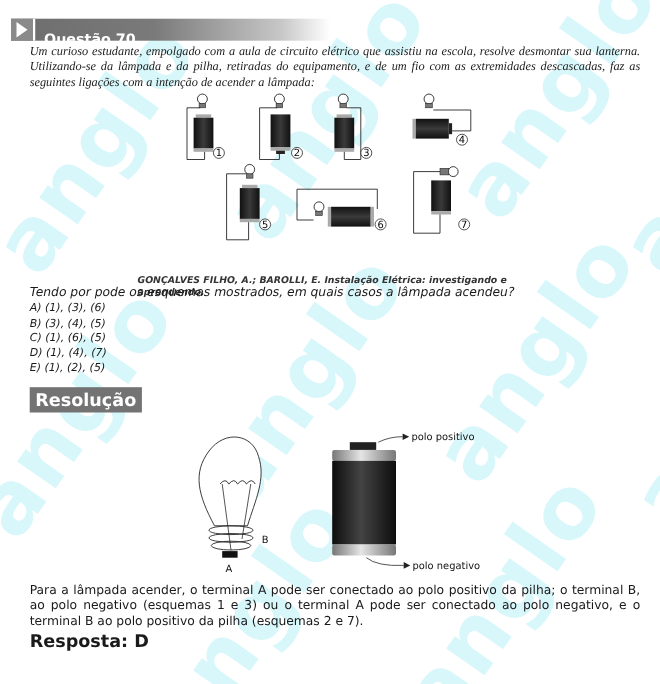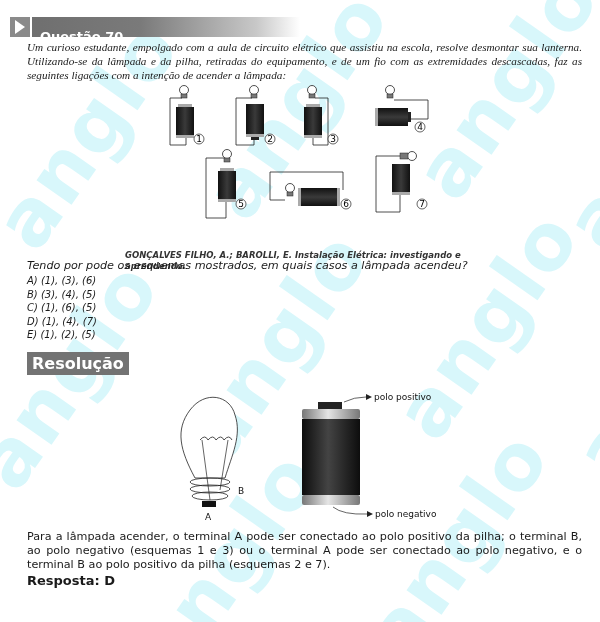--- a/index.html
+++ b/index.html
@@ -46,21 +46,21 @@
   .options { position: absolute; left: 27px; top: 274px; font-size: 10px; font-style: italic; line-height: 13.5px; }
   .res-header {
     position: absolute; left: 27px; top: 352px; padding: 2px 5px; background: #737373;
     color: #fff; font-weight: bold; font-size: 16px;
   }
   .res-intro { position: absolute; left: 27px; top: 376px; font-size: 11.2px; }
   .diagram { position: absolute; left: 170px; top: 390px; width: 280px; height: 140px; }
   .res-body {
     position: absolute; left: 27px; top: 530px; width: 555px; font-size: 11.2px; line-height: 14px; text-align: justify;
   }
-  .answer { position: absolute; left: 27px; top: 573px; font-size: 13px; font-weight: bold; }
+  .answer { position: absolute; left: 27px; top: 573px; font-size: 16px; font-weight: bold; }
   .num { font-size: 9px; font-family: "DejaVu Sans", sans-serif; }
   .lbl { font-size: 9px; fill: #111; font-family: "DejaVu Sans", sans-serif; }
 </style>
 </head>
 <body>
 
 <div class="watermark">
   <div class="wm" style="left:-40px; top:90px;">anglo</div>
   <div class="wm" style="left:170px; top:60px;">anglo</div>
   <div class="wm" style="left:380px; top:40px;">anglo</div>

